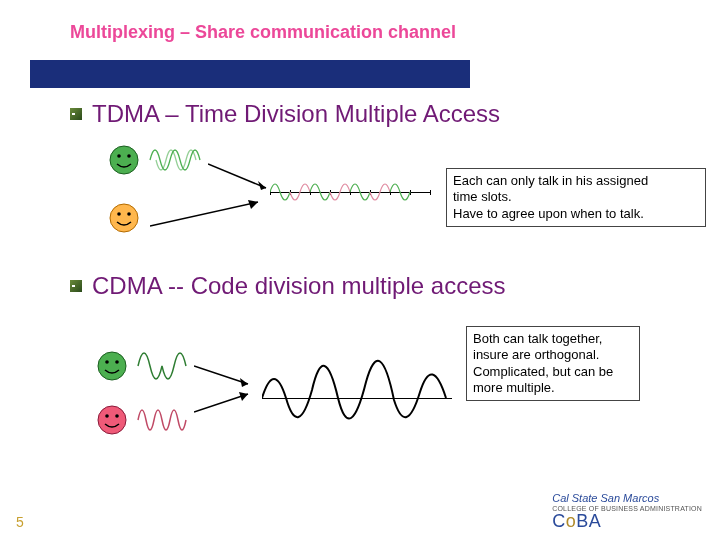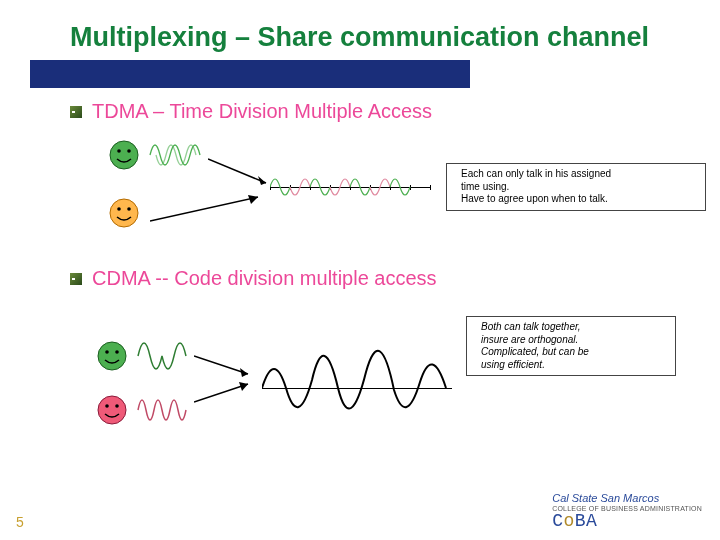--- a/index.html
+++ b/index.html
@@ -10,23 +10,23 @@
     font-family: Arial, Helvetica, sans-serif;
     position: relative;
     overflow: hidden;
   }
   .slide {
     width: 100%;
     height: 100%;
     position: relative;
   }
   .title {
-    font-size: 27px;
+    font-size: 18px;
     font-weight: bold;
-    color: #15803d;
+    color: #ec4899;
     padding: 22px 13px 6px 70px;
   }
   .blue-bar {
     position: absolute;
     left: 30px;
     top: 60px;
     width: 440px;
     height: 28px;
     background: #1a2e7a;
   }
@@ -51,22 +51,22 @@
     position: relative;
   }
   .bullet-mark::after {
     content: "";
     position: absolute;
     left: 2px; top: 5px;
     width: 3px; height: 2px;
     background: #fff;
   }
   .bullet-text {
-    font-size: 20px;
-    color: #ec4899;
+    font-size: 24px;
+    color: #701a75;
   }
   .section {
     position: relative;
     margin-bottom: 16px;
   }
   .diagram {
     position: relative;
     height: 110px;
     margin-left: 20px;
   }
@@ -75,22 +75,22 @@
     width: 32px;
     height: 32px;
   }
   .face svg { width: 100%; height: 100%; display: block; }
   .wave {
     position: absolute;
   }
   .callout {
     position: absolute;
     border: 1px solid #444;
-    padding: 4px 14px;
-    font-size: 10px;
+    padding: 4px 6px;
+    font-size: 13px;
     line-height: 1.25;
     background: #fff;
   }
   .arrow {
     position: absolute;
   }
   .page-num {
     position: absolute;
     left: 16px;
     bottom: 10px;
@@ -100,21 +100,21 @@
   .logo {
     position: absolute;
     right: 18px;
     bottom: 8px;
     text-align: left;
     font-size: 9px;
     color: #2a4a9a;
     line-height: 1.1;
   }
   .logo .coba {
-    font-family: Liberation Mono, monospace;
+    font-family: Liberation Sans, sans-serif;
     font-size: 18px;
     color: #2a4a9a;
     letter-spacing: 0.5px;
   }
   .logo .coba .o { color: #b08a2a; }
   .logo .small { font-size: 7px; color: #555; letter-spacing: 0.2px; }
   .axis {
     position: absolute;
     background: #000;
     height: 1px;
@@ -207,21 +207,21 @@
             <path d="M40 20 Q45 4 50 20 T60 20" stroke="#4caf50" stroke-width="1.2" fill="none"></path>
             <path d="M60 20 Q65 36 70 20 T80 20" stroke="#e08aa0" stroke-width="1.2" fill="none"></path>
             <path d="M80 20 Q85 4 90 20 T100 20" stroke="#4caf50" stroke-width="1.2" fill="none"></path>
             <path d="M100 20 Q105 36 110 20 T120 20" stroke="#e08aa0" stroke-width="1.2" fill="none"></path>
             <path d="M120 20 Q125 4 130 20 T140 20" stroke="#4caf50" stroke-width="1.2" fill="none"></path>
           </svg>
         </div>
 
         <div class="callout" style="left:356px; top:32px; width:260px;">
           <div>Each can only talk in his assigned</div>
-          <div>time using.</div>
+          <div>time slots.</div>
           <div>Have to agree upon when to talk.</div>
         </div>
       </div>
     </div>
 
     <div class="section">
       <div class="bullet-row">
         <span class="bullet-mark"></span>
         <span class="bullet-text">CDMA -- Code division multiple access</span>
       </div>
@@ -271,25 +271,25 @@
             </svg>
         </div>
 
         <div class="axis" style="left:172px; top:90px; width:190px;"></div>
         <div class="wave" style="left:172px; top:22px;">
           <svg width="190" height="120" viewBox="0 0 190 120">
             <path d="M0 68 Q12 30 24 68 Q36 110 50 60 Q62 8 76 68 Q88 116 104 52 Q118 2 132 70 Q144 108 158 62 Q170 24 184 68" stroke="#000" stroke-width="2" fill="none"></path>
           </svg>
         </div>
 
-        <div class="callout" style="left:376px; top:18px; width:210px;font-style:italic;">
+        <div class="callout" style="left:376px; top:18px; width:174px;">
           <div>Both can talk together,</div>
           <div>insure are orthogonal.</div>
           <div>Complicated, but can be</div>
-          <div>using efficient.</div>
+          <div>more multiple.</div>
         </div>
       </div>
     </div>
 
   </div>
 
   <div class="page-num">5</div>
 
   <div class="logo">
     <div style="font-style:italic; font-size:11px;">Cal State San Marcos</div>

